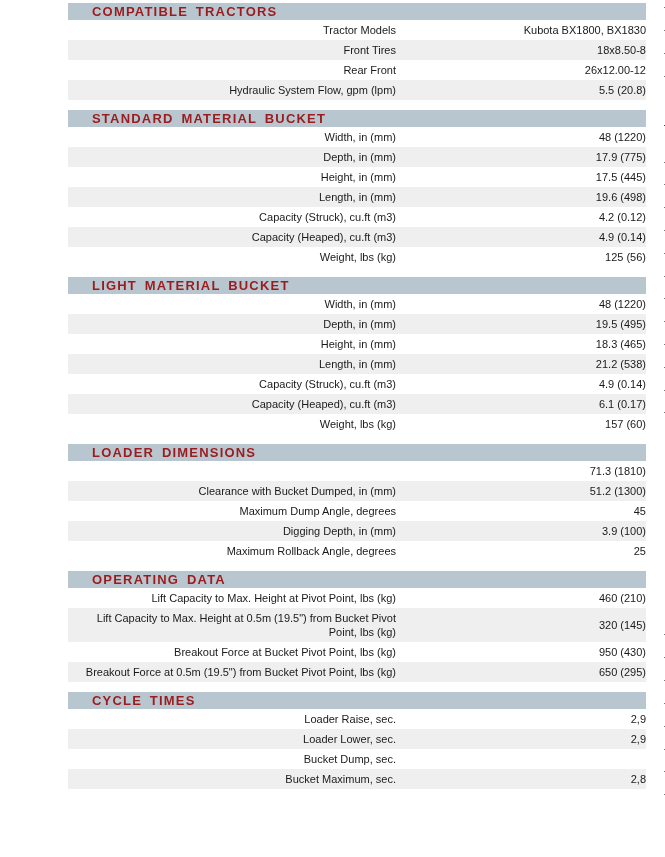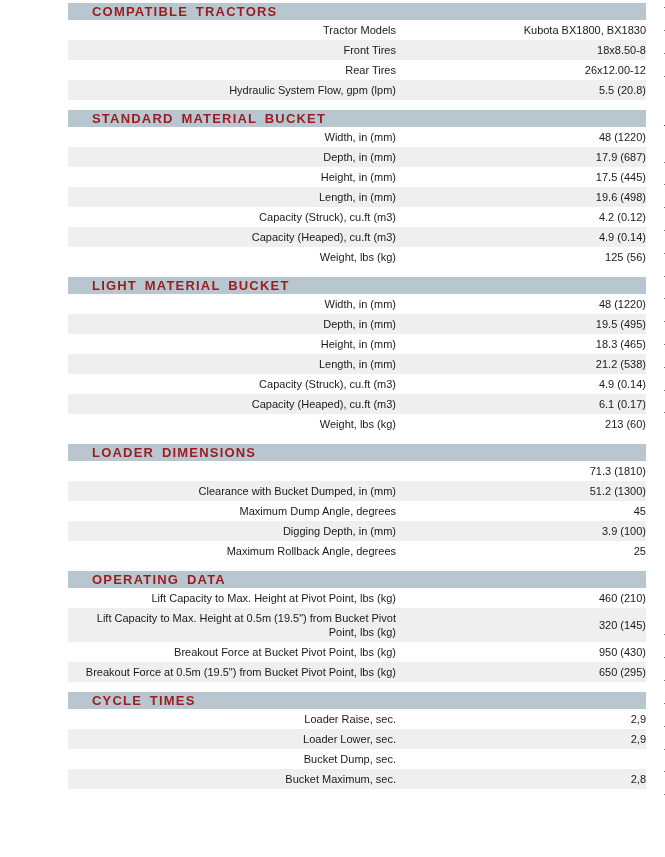--- a/index.html
+++ b/index.html
@@ -37,42 +37,42 @@
     <div class="rows">
       <div class="row">
           <span class="label">Tractor Models</span>
           <span class="value">Kubota BX1800, BX1830</span>
         </div>
       <div class="row">
           <span class="label">Front Tires</span>
           <span class="value">18x8.50-8</span>
         </div>
       <div class="row">
-          <span class="label">Rear Tires</span>
+          <span class="label">Rear Front</span>
           <span class="value">26x12.00-12</span>
         </div>
       <div class="row">
           <span class="label">Hydraulic System Flow, gpm (lpm)</span>
           <span class="value">5.5 (20.8)</span>
         </div>
     </div>
   </div>
 
   <div class="section">
     <div class="sec-header">
       <span class="sec-title">STANDARD MATERIAL BUCKET</span>
     </div>
     <div class="rows">
       <div class="row">
           <span class="label">Width, in (mm)</span>
           <span class="value">48 (1220)</span>
         </div>
       <div class="row">
           <span class="label">Depth, in (mm)</span>
-          <span class="value">17.9 (687)</span>
+          <span class="value">17.9 (775)</span>
         </div>
       <div class="row">
           <span class="label">Height, in (mm)</span>
           <span class="value">17.5 (445)</span>
         </div>
       <div class="row">
           <span class="label">Length, in (mm)</span>
           <span class="value">19.6 (498)</span>
         </div>
       <div class="row">
@@ -114,21 +114,21 @@
       <div class="row">
           <span class="label">Capacity (Struck), cu.ft (m3)</span>
           <span class="value">4.9 (0.14)</span>
         </div>
       <div class="row">
           <span class="label">Capacity (Heaped), cu.ft (m3)</span>
           <span class="value">6.1 (0.17)</span>
         </div>
       <div class="row">
           <span class="label">Weight, lbs (kg)</span>
-          <span class="value">213 (60)</span>
+          <span class="value">157 (60)</span>
         </div>
     </div>
   </div>
 
   <div class="section">
     <div class="sec-header">
       <span class="sec-title">LOADER DIMENSIONS</span>
     </div>
     <div class="rows">
       <div class="row">

